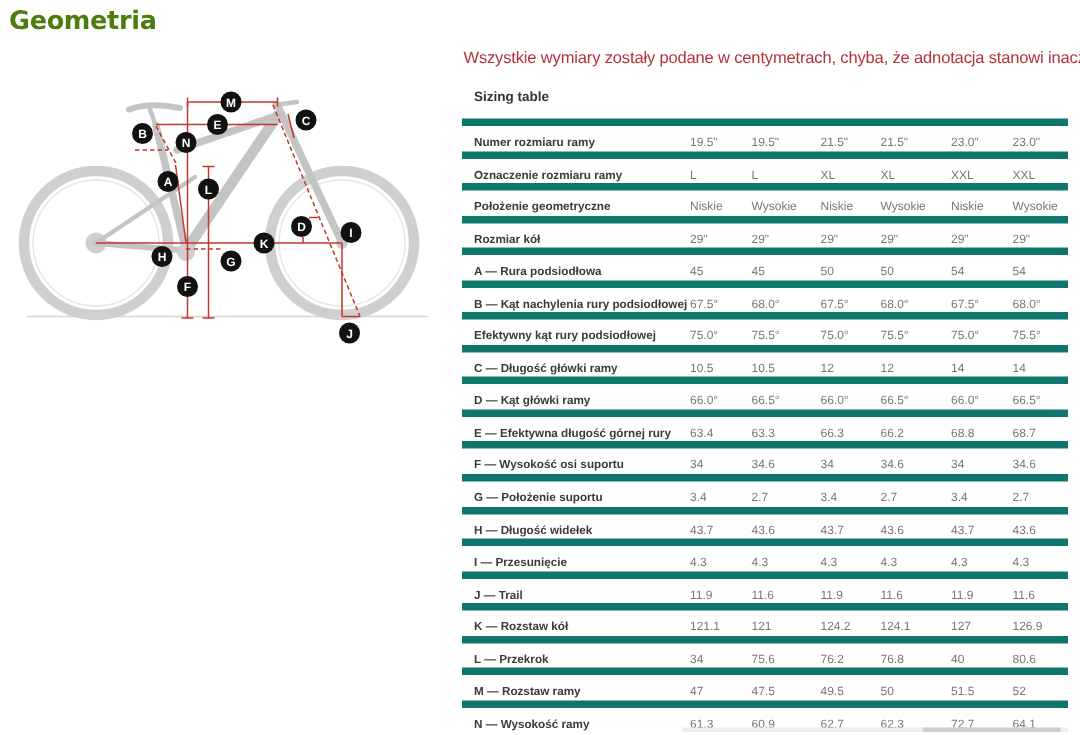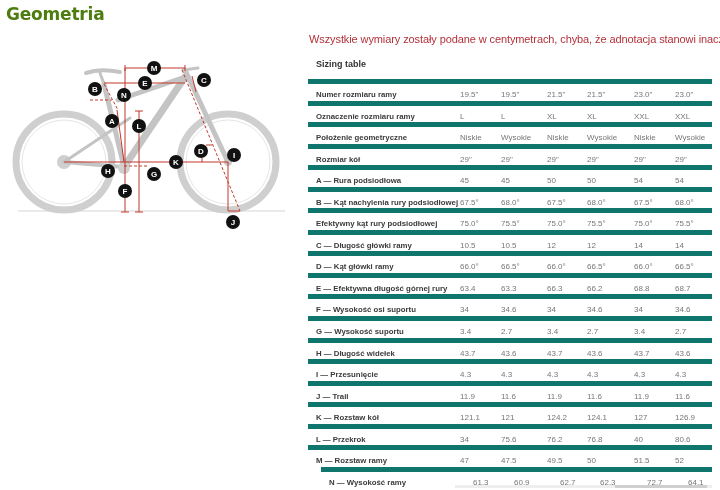--- a/index.html
+++ b/index.html
@@ -30,21 +30,21 @@
     border-top: 5px solid #0f766e;
     font-size: 8px; color: #666;
   }
   .row .label {
     position: absolute; left: 8px; top: 6px;
     font-weight: bold; color: #3a3a3a; white-space: nowrap; font-size: 7.8px;
   }
   .row .cell { position: absolute; top: 6px; white-space: nowrap; color: #777; font-size: 8px; }
   .c0 { left: 152px; } .c1 { left: 193px; } .c2 { left: 239px; }
   .c3 { left: 279px; } .c4 { left: 326px; } .c5 { left: 367px; }
-  .row.last { border-bottom: none; margin-left: 13px; }
+  .row.last { border-bottom: none; }
 
   .h-scrollbar {
     position: absolute; left: 455px; top: 485px; width: 257px; height: 3px; background: #eeeeee;
   }
   .h-scrollbar .thumb {
     position: absolute; left: 160px; top: 0; width: 92px; height: 3px; background: #cfcfcf;
   }
 </style>
 </head>
 <body>
@@ -262,21 +262,21 @@
     <div class="row">
       <span class="label">F — Wysokość osi suportu</span>
       <span class="cell c0">34</span>
       <span class="cell c1">34.6</span>
       <span class="cell c2">34</span>
       <span class="cell c3">34.6</span>
       <span class="cell c4">34</span>
       <span class="cell c5">34.6</span>
     </div>
     <div class="row">
-      <span class="label">G — Wysokość suportu</span>
+      <span class="label">G — Położenie suportu</span>
       <span class="cell c0">3.4</span>
       <span class="cell c1">2.7</span>
       <span class="cell c2">3.4</span>
       <span class="cell c3">2.7</span>
       <span class="cell c4">3.4</span>
       <span class="cell c5">2.7</span>
     </div>
     <div class="row">
       <span class="label">H — Długość widełek</span>
       <span class="cell c0">43.7</span>

